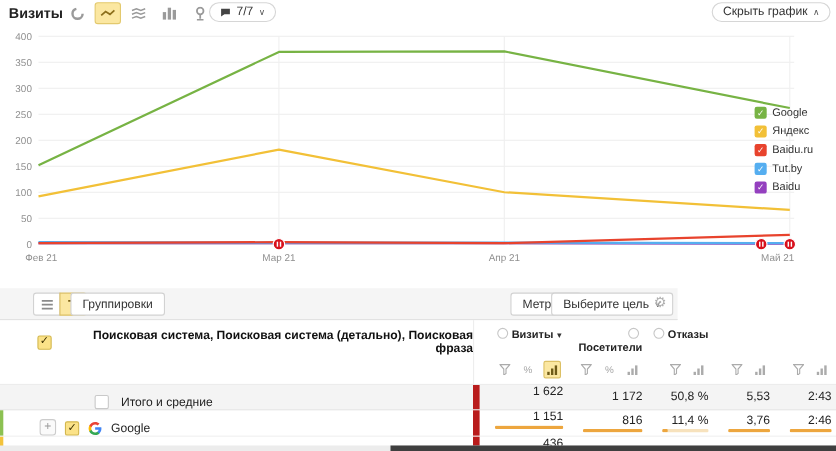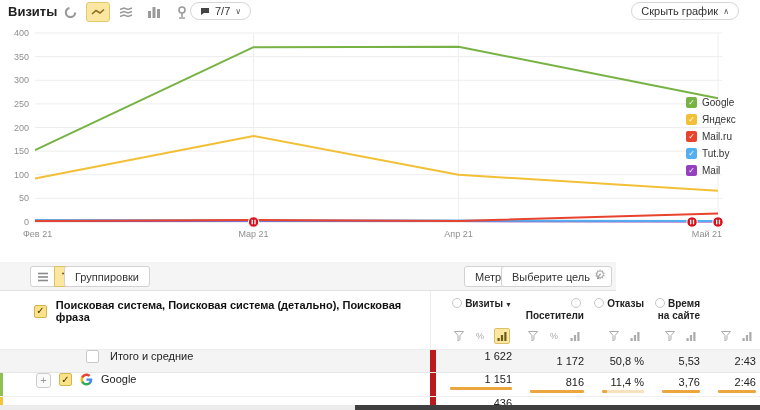--- a/index.html
+++ b/index.html
@@ -7,21 +7,21 @@
   .app{position:relative;width:760px;height:410px;}
 
   
   .topbar{position:absolute;top:0;left:0;width:760px;height:24px;}
   .title{position:absolute;left:8px;top:4px;font-size:13px;font-weight:bold;color:#222;}
   .ctg{position:absolute;left:58px;top:2px;display:flex;align-items:center;gap:4px;}
   .ctg .cbtn{width:22px;height:18px;display:flex;align-items:center;justify-content:center;border:1px solid transparent;border-radius:3px;background:transparent;cursor:pointer;}
   .ctg .cbtn.sel{background:#fbe7a1;border-color:#e3c96e;}
   .pill{display:flex;align-items:center;gap:5px;border:1px solid #d6d6d6;border-radius:12px;background:#fff;font-size:11px;color:#333;padding:2px 9px;cursor:pointer;}
   .period{position:absolute;left:190px;top:2px;height:18px;}
-  .hidechart{position:absolute;right:21px;top:2px;height:18px;}
+  .hidechart{position:absolute;right:5px;top:2px;height:18px;}
   .chev{font-size:8px;color:#555;}
 
   
   #chart-svg{position:absolute;top:26px;left:0;}
   .legend{position:absolute;left:686px;top:97px;display:flex;flex-direction:column;gap:6px;}
   .legend-item{display:flex;align-items:center;gap:5px;cursor:pointer;}
   .lg-check{width:11px;height:11px;border-radius:2px;display:flex;align-items:center;justify-content:center;}
   .lg-check::after{content:"✓";color:#fff;font-size:8px;line-height:1;}
   .lg-label{font-size:10px;color:#333;}
 
@@ -36,32 +36,32 @@
   .btn-group{left:64px;}
   .btn-metrics{left:464px;}
   .btn-goal{left:501px;}
   .gear{position:absolute;right:10px;top:6px;font-size:13px;color:#b0b0b0;cursor:pointer;line-height:1;}
 
   
   .tbl{position:absolute;top:291px;left:0;width:760px;font-size:11px;}
   .trow{display:grid;grid-template-columns:430px 86px 72px 60px 56px 56px;align-items:center;}
   .hrow{min-height:32px;align-items:start;}
   .dimcell{display:flex;align-items:center;gap:9px;padding:8px 0 0 34px;}
-  .dimtext{font-weight:bold;font-size:11px;color:#111;}
+  .dimtext{font-weight:bold;font-size:11px;color:#111;text-align:right;}
   .colhead{padding:7px 4px 0 0;text-align:right;font-weight:bold;font-size:10px;color:#222;line-height:1.2;}
   .colhead .radio{display:inline-block;width:8px;height:8px;border:1px solid #c6c6c6;border-radius:50%;background:#fff;margin-right:3px;vertical-align:-1px;}
   .sort{font-size:7px;color:#333;margin-left:2px;}
   .frow{height:26px;border-bottom:1px solid #ececec;}
   .ficons{display:flex;justify-content:flex-end;align-items:center;gap:7px;padding-right:6px;}
   .fic{width:14px;height:14px;display:flex;align-items:center;justify-content:center;border-radius:2px;cursor:pointer;}
   .fic.sel{background:#fbe7a1;border:1px solid #dcc065;}
   .pct{font-size:9px;color:#a6a6a6;}
   .drow{height:23px;border-bottom:1px solid #efefef;position:relative;}
   .drow.total{height:22px;background:#f4f4f4;border-bottom:1px solid #e6e6e6;}
-  .rowlabel{display:flex;align-items:flex-start;gap:8px;padding-left:36px;height:100%;}
+  .rowlabel{display:flex;align-items:flex-end;gap:8px;padding-left:36px;height:100%;}
   .rowlabel .lbl{font-size:11px;color:#222;}
   .accent{position:absolute;left:0;top:0;bottom:0;width:3px;}
   .expander{width:15px;height:15px;border:1px solid #ccc;border-radius:3px;background:#fafafa;color:#999;display:flex;align-items:center;justify-content:center;font-size:11px;line-height:1;cursor:pointer;box-sizing:border-box;}
   .expander::after{content:"+";margin-top:-1px;}
   .cb{width:13px;height:13px;border:1px solid #c9c9c9;border-radius:2px;background:#fff;box-sizing:border-box;cursor:pointer;display:flex;align-items:center;justify-content:center;}
   .cb.on{background:#fbe288;border-color:#d3b74e;}
   .cb.on::after{content:"✓";font-size:10px;color:#3d3000;line-height:1;}
   .total .rowlabel{padding-left:86px;gap:11px;}
   .favicon{width:13px;height:13px;display:flex;align-items:center;justify-content:center;}
   .ncell{text-align:right;padding-right:4px;}
@@ -182,29 +182,29 @@
     <div class="legend-item">
       <span class="lg-check" style="background: rgb(119, 179, 68);"></span>
       <span class="lg-label">Google</span>
     </div>
     <div class="legend-item">
       <span class="lg-check" style="background: rgb(242, 192, 55);"></span>
       <span class="lg-label">Яндекс</span>
     </div>
     <div class="legend-item">
       <span class="lg-check" style="background: rgb(232, 67, 45);"></span>
-      <span class="lg-label">Mail.ru</span>
+      <span class="lg-label">Baidu.ru</span>
     </div>
     <div class="legend-item">
       <span class="lg-check" style="background: rgb(85, 174, 240);"></span>
       <span class="lg-label">Tut.by</span>
     </div>
     <div class="legend-item">
       <span class="lg-check" style="background: rgb(148, 64, 191);"></span>
-      <span class="lg-label">Mail</span>
+      <span class="lg-label">Baidu</span>
     </div>
   </div>
 
   <div class="toolbar2">
     <div class="vtoggle">
       <span class="vbtn">
         <svg width="12" height="10" viewBox="0 0 12 10">
             <line x1="1" y1="1.5" x2="11" y2="1.5" stroke="#8a8a8a" stroke-width="1.6"></line>
             <line x1="1" y1="5" x2="11" y2="5" stroke="#8a8a8a" stroke-width="1.6"></line>
             <line x1="1" y1="8.5" x2="11" y2="8.5" stroke="#8a8a8a" stroke-width="1.6"></line>
@@ -234,21 +234,20 @@
   <div class="tbl">
 
     <div class="trow hrow">
       <div class="dimcell">
         <span class="cb on"></span>
         <span class="dimtext">Поисковая система, Поисковая система (детально), Поисковая фраза</span>
       </div>
       <div class="colhead c1"><span class="radio"></span><span>Визиты</span><span class="sort">▼</span></div>
       <div class="colhead"><span class="radio"></span><span>Посетители</span></div>
       <div class="colhead"><span class="radio"></span><span>Отказы</span></div>
-      <div class="colhead"><span class="radio"></span><span>Время на сайте</span></div>
     </div>
 
     <div class="trow frow">
       <div></div>
       <div class="ficons c1">
         <span class="fic">
             <svg width="10" height="10" viewBox="0 0 10 10">
               <path d="M0.5 0.5h9L6 4.5v4L4 10V4.5z" fill="none" stroke="#ababab"></path>
             </svg>
           </span>

